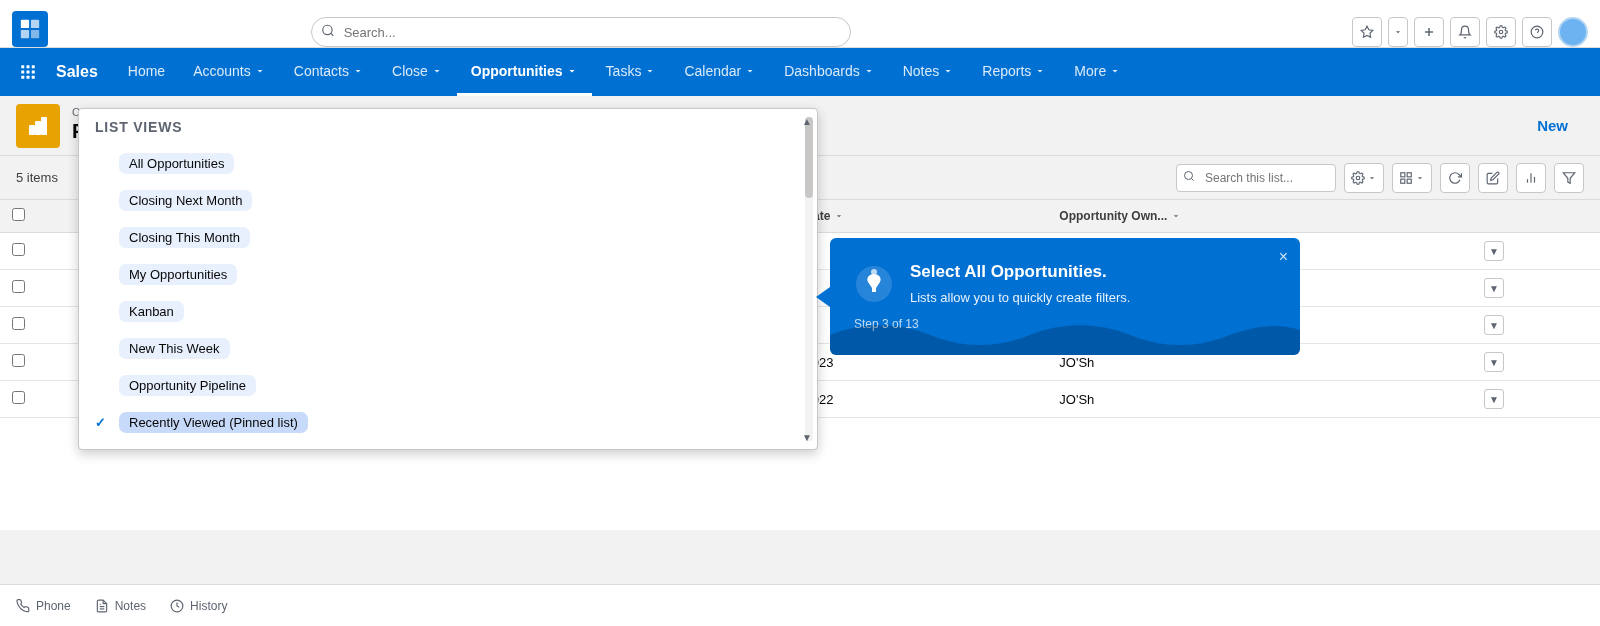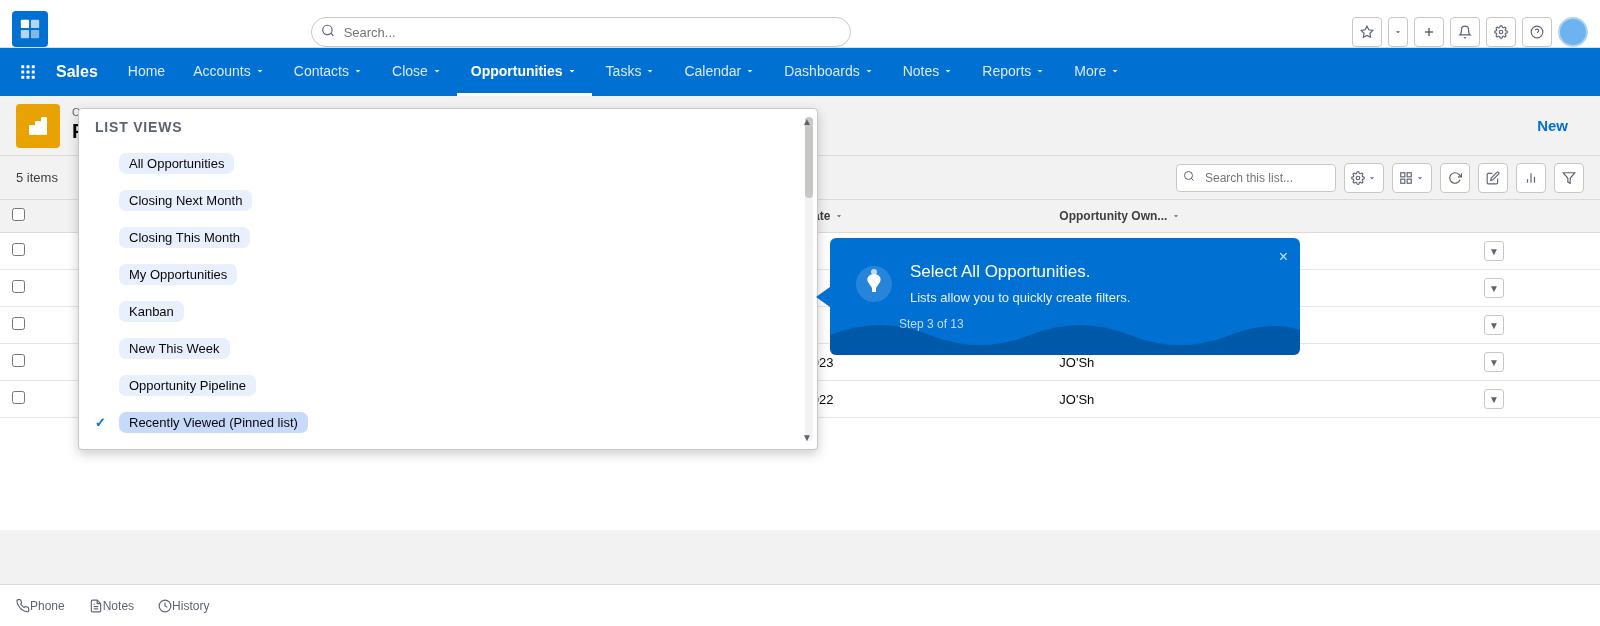--- a/index.html
+++ b/index.html
@@ -270,24 +270,24 @@
       position: absolute; top: 10px; right: 12px;
       color: rgba(255,255,255,0.8); font-size: 16px; cursor: pointer;
     }
     .tooltip-icon {
       float: left;
       width: 40px; height: 40px;
       margin-right: 16px;
       margin-top: 2px;
     }
     .tooltip-title {
-      font-size: 17px; font-weight: 400; margin-bottom: 8px;
+      font-size: 17px; font-weight: 700; margin-bottom: 8px;
     }
     .tooltip-body { font-size: 13px; margin-bottom: 12px; opacity: 0.9; }
-    .tooltip-step { font-size: 12px; opacity: 0.75; margin-left: 45px; }
+    .tooltip-step { font-size: 12px; opacity: 0.75; }
     .tooltip-bottom-wave {
       position: absolute; bottom: 0; left: 0; right: 0; height: 40px; overflow: hidden; border-radius: 0 0 6px 6px;
     }
     .tooltip-pointer {
       position: absolute; left: -14px; top: 50%;
       transform: translateY(-50%);
       width: 0; height: 0;
       border-top: 10px solid transparent;
       border-bottom: 10px solid transparent;
       border-right: 14px solid #0070d2;
@@ -296,21 +296,21 @@
     
     .bottom-bar {
       position: absolute; bottom: 0; left: 0; right: 0;
       height: 42px;
       background: #fff;
       border-top: 1px solid #dddbda;
       display: flex; align-items: center;
       padding: 0 16px; gap: 24px;
     }
     .bottom-bar-item {
-      display: flex; align-items: center; gap: 0;
+      display: flex; align-items: center; gap: 6px;
       font-size: 12px; color: #5d6470; cursor: pointer;
     }
   </style>
 </head>
 <body>
 
 <div class="top-bar">
   <div class="top-bar-logo">
     <svg viewBox="0 0 24 24" fill="none">
       <rect x="2" y="2" width="9" height="9" rx="1" fill="white"></rect>

